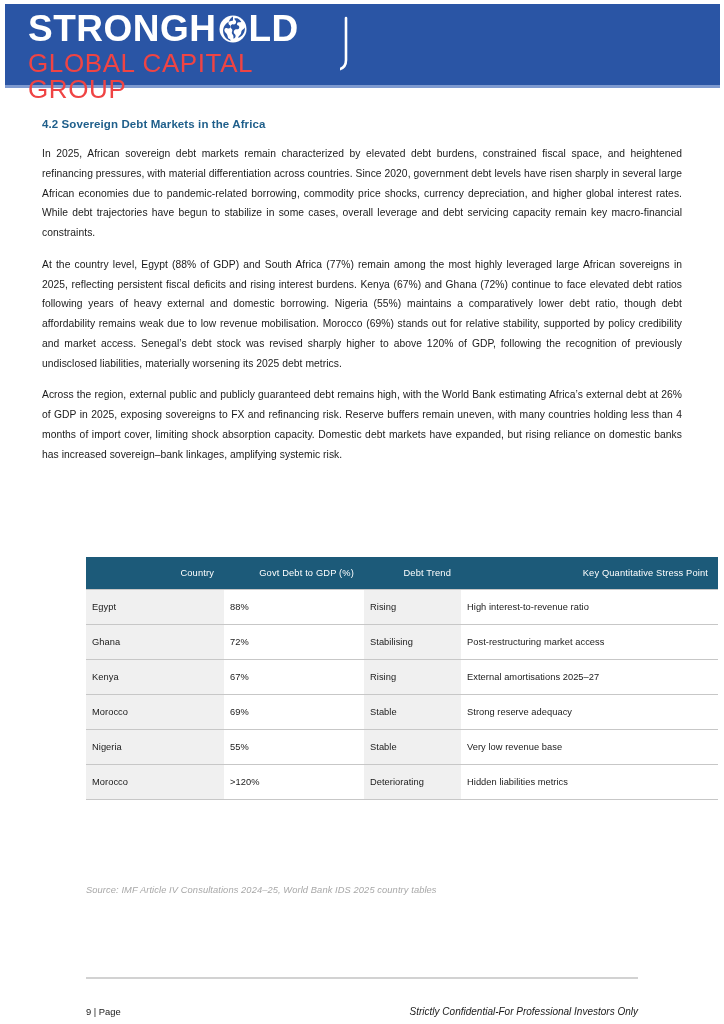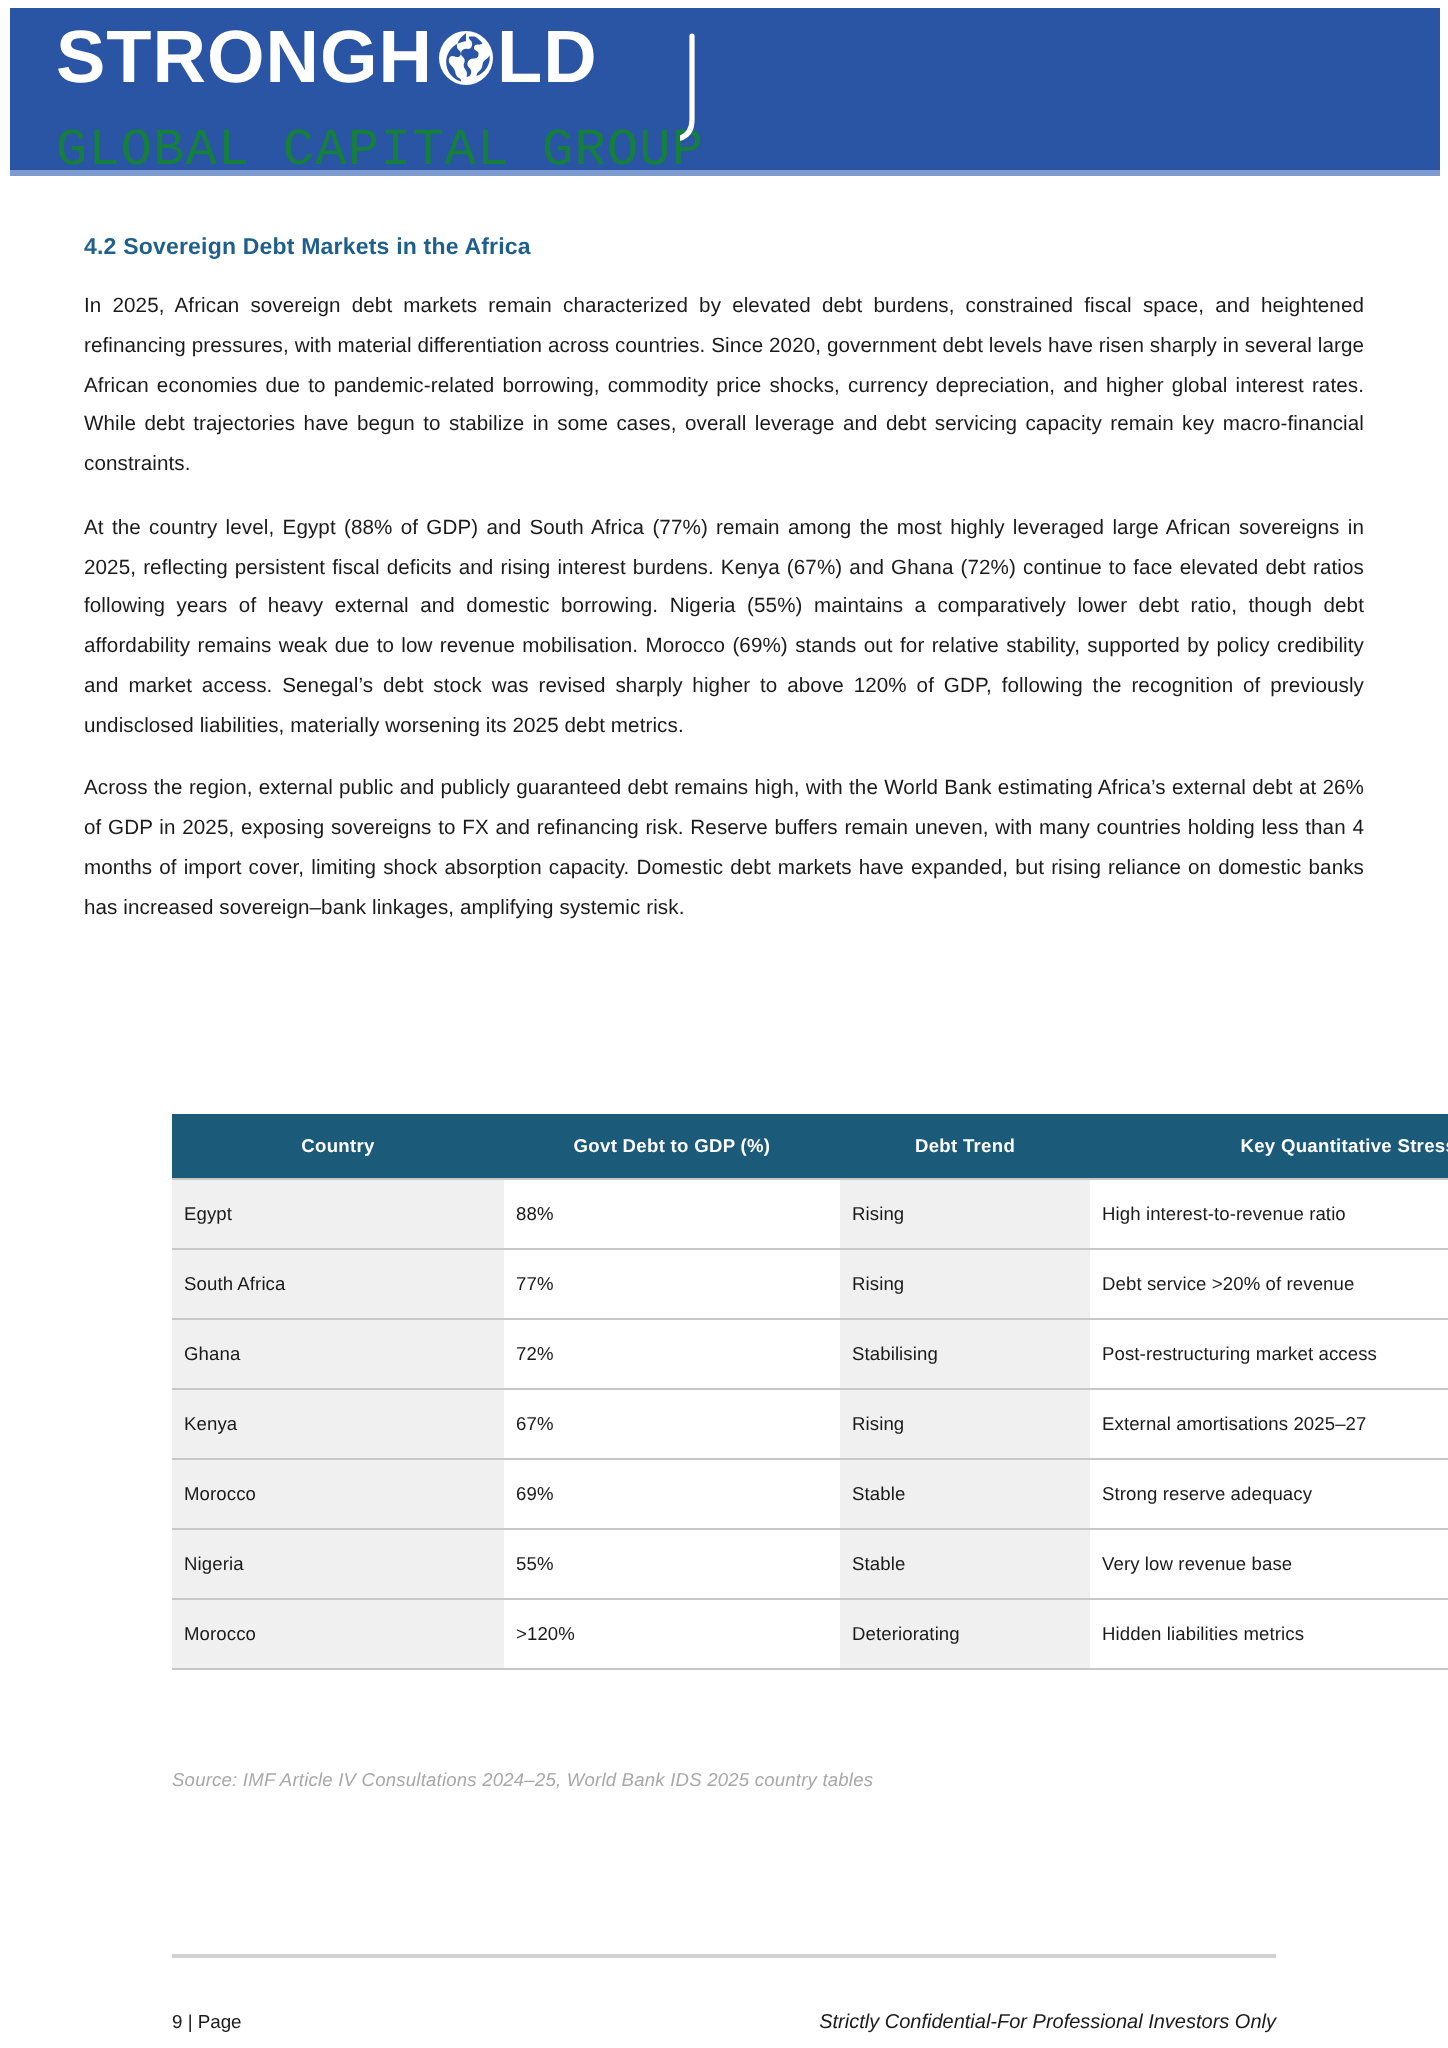--- a/index.html
+++ b/index.html
@@ -54,26 +54,25 @@
   .globe-wrap {
     display: inline-block;
     width: 30px;
     height: 30px;
     position: relative;
     margin: 0 1px;
     vertical-align: middle;
   }
   .logo-bottom {
     font-size: 26px;
-    color: #15803d;
+    color: #ef4444;
     letter-spacing: 0.6px;
     line-height: 1;
-    margin-top: 16px;
+    margin-top: 4px;
     font-weight: normal;
-    font-family: Liberation Mono, monospace;
   }
   .logo-bracket {
     position: absolute;
     left: 312px;
     top: 6px;
     width: 36px;
     height: 62px;
   }
 
   
@@ -108,23 +107,23 @@
   }
   table.data-table {
     border-collapse: collapse;
     width: 552px;
     table-layout: fixed;
     font-size: 9.3px;
   }
   table.data-table thead th {
     background: #1c5a79;
     color: #ffffff;
-    font-weight: bold;
-    text-align: center;
-    padding: 11px 24px;
+    font-weight: normal;
+    text-align: right;
+    padding: 11px 10px;
     font-size: 9.3px;
     letter-spacing: 0.15px;
     border: none;
   }
   table.data-table tbody td {
     padding: 12px 6px;
     border-top: 1.6px solid #c7c7c7;
     color: #1a1a1a;
     font-size: 9.3px;
     vertical-align: middle;
@@ -226,26 +225,20 @@
       </tr>
     </thead>
     <tbody>
       <tr>
         <td class="col-1 shade">Egypt</td>
         <td class="col-2">88%</td>
         <td class="col-3 shade">Rising</td>
         <td class="col-4">High interest-to-revenue ratio</td>
       </tr>
       <tr>
-        <td class="col-1 shade">South Africa</td>
-        <td class="col-2">77%</td>
-        <td class="col-3 shade">Rising</td>
-        <td class="col-4">Debt service &gt;20% of revenue</td>
-      </tr>
-      <tr>
         <td class="col-1 shade">Ghana</td>
         <td class="col-2">72%</td>
         <td class="col-3 shade">Stabilising</td>
         <td class="col-4">Post-restructuring market access</td>
       </tr>
       <tr>
         <td class="col-1 shade">Kenya</td>
         <td class="col-2">67%</td>
         <td class="col-3 shade">Rising</td>
         <td class="col-4">External amortisations 2025–27</td>

